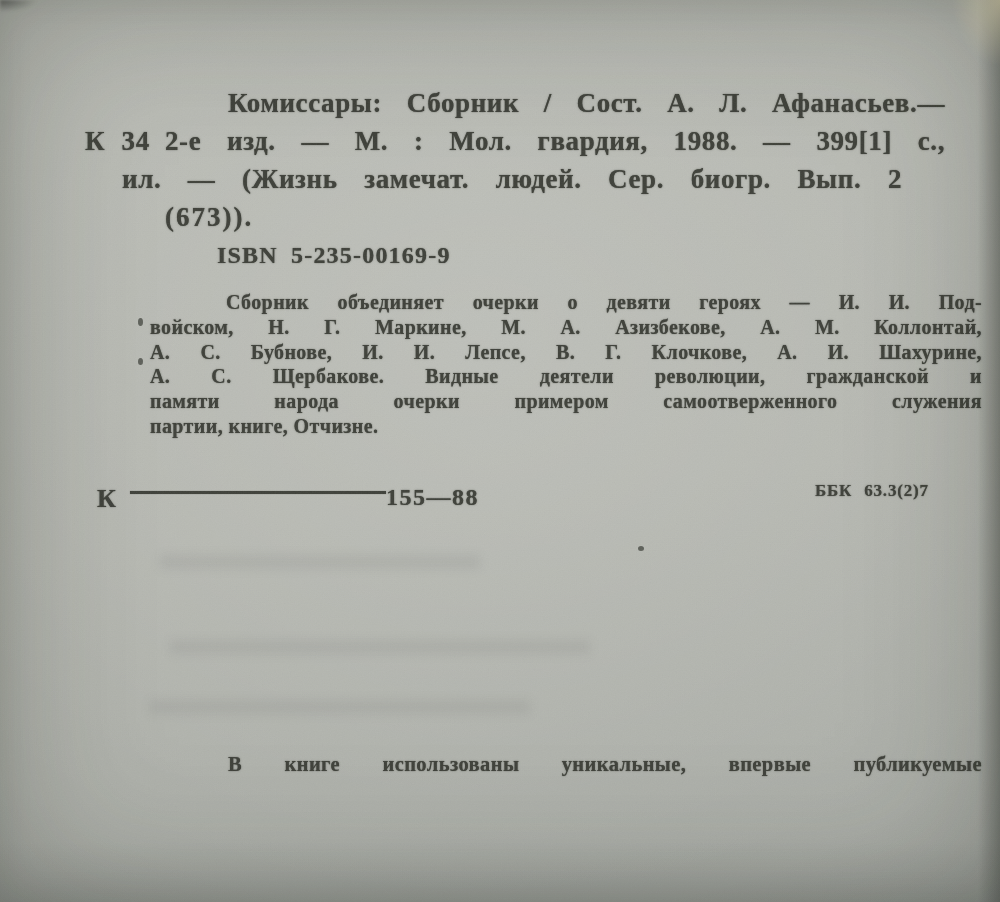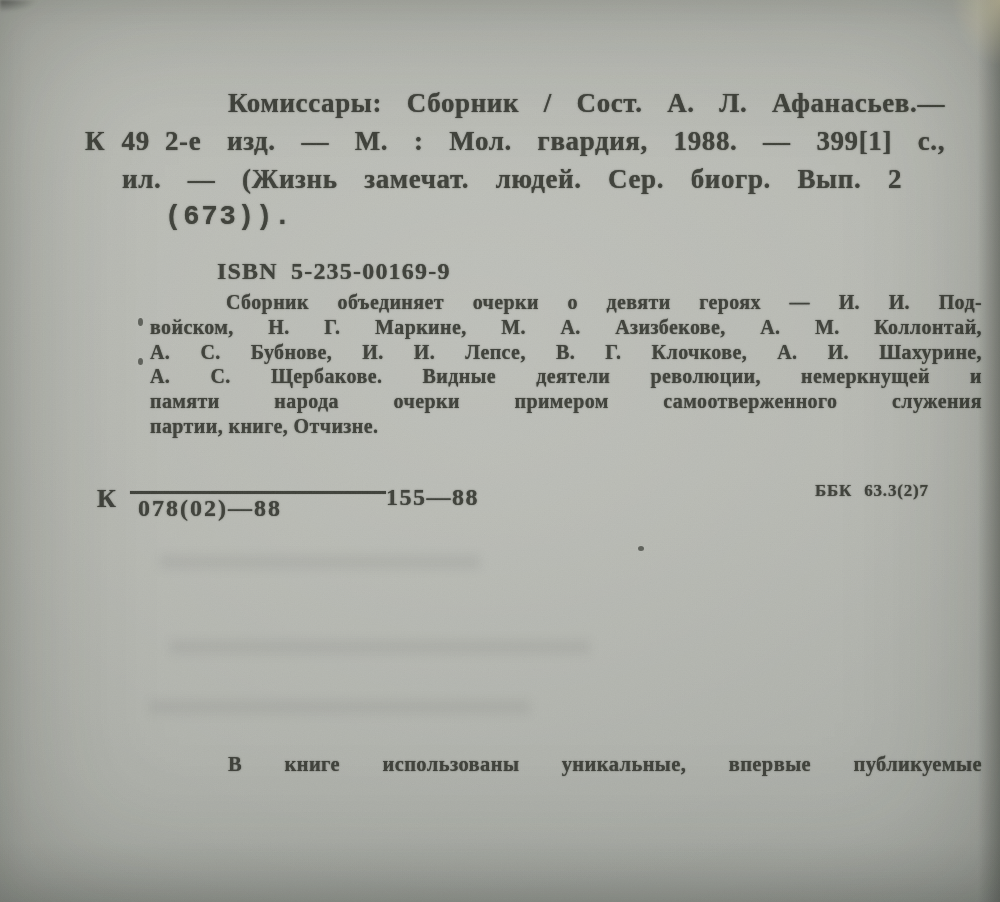--- a/index.html
+++ b/index.html
@@ -41,30 +41,29 @@
     width: 860px;
     font-size: 27px;
     line-height: 38px;
     letter-spacing: 0.6px;
   }
   .biblio .l1 { margin-left: 143px; width: 717px; }
   .biblio .l2 { display: flex; width: 860px; }
   .biblio .l2 .mark { width: 80px; flex: 0 0 80px; word-spacing: 9px; }
   .biblio .l2 .rest { flex: 1 1 auto; }
   .biblio .l3 { margin-left: 37px; width: 780px; }
-  .biblio .l4 { margin-left: 80px; letter-spacing: 2px; font-family: Liberation Mono, monospace; }
+  .biblio .l4 { margin-left: 80px; letter-spacing: 2px; }
   
   .isbn {
     position: absolute;
     left: 217px;
     top: 242px;
     font-size: 24px;
     letter-spacing: 1.2px;
     word-spacing: 6px;
-    margin-top: 16px;
   }
   
   .annotation {
     position: absolute;
     left: 150px;
     top: 290px;
     width: 832px;
     font-size: 20px;
     line-height: 24.8px;
     letter-spacing: 0.4px;
@@ -147,42 +146,41 @@
 </head>
 <body>
 
 <div class="photo">
 
   <div class="content">
 
     <div class="biblio">
       <div class="l1 just">Комиссары: Сборник / Сост. А. Л. Афанасьев.—</div>
       <div class="l2">
-        <span class="mark">К 49</span>
+        <span class="mark">К 34</span>
         <span class="rest just">2-е изд. — М. : Мол. гвардия, 1988. — 399[1] с.,</span>
       </div>
       <div class="l3 just">ил. — (Жизнь замечат. людей. Сер. биогр. Вып. 2</div>
       <div class="l4">(673)).</div>
     </div>
 
     <div class="isbn">ISBN 5-235-00169-9</div>
 
     <div class="annotation">
       <div class="first just">Сборник объединяет очерки о девяти героях — И. И. Под-</div>
       <div class="just">войском, Н. Г. Маркине, М. А. Азизбекове, А. М. Коллонтай,</div>
       <div class="just">А. С. Бубнове, И. И. Лепсе, В. Г. Клочкове, А. И. Шахурине,</div>
-      <div class="just">А. С. Щербакове. Видные деятели революции, немеркнущей и</div>
+      <div class="just">А. С. Щербакове. Видные деятели революции, гражданской и</div>
       <div class="just">памяти народа очерки примером самоотверженного служения</div>
       <div>партии, книге, Отчизне.</div>
     </div>
 
     <div class="catalog">
       <span class="prefix">К</span>
       <div class="bar"></div>
-      <span class="den">078(02)—88</span>
       <span class="code">155—88</span>
       <span class="bbk">ББК 63.3(2)7</span>
     </div>
 
     <div class="note">
       <div class="first just">В книге использованы уникальные, впервые публикуемые</div>
     </div>
 
   </div>
 

